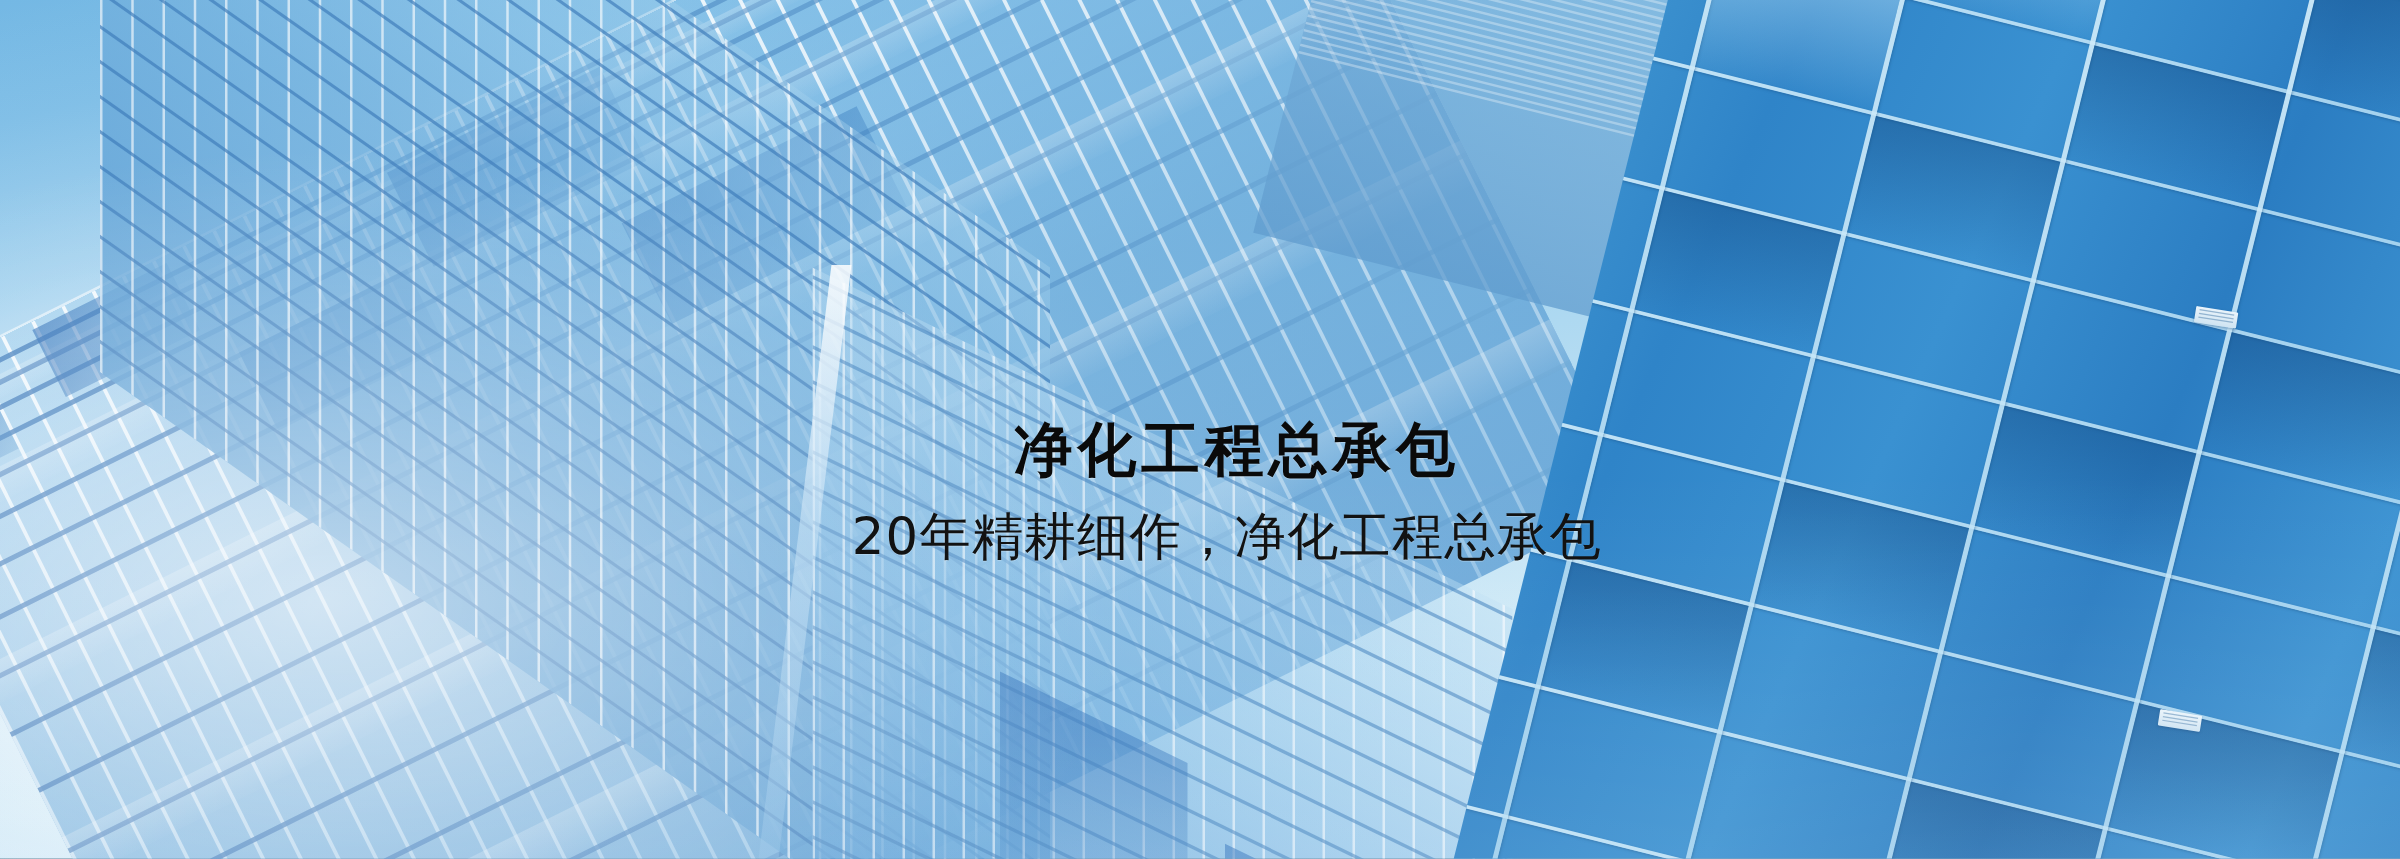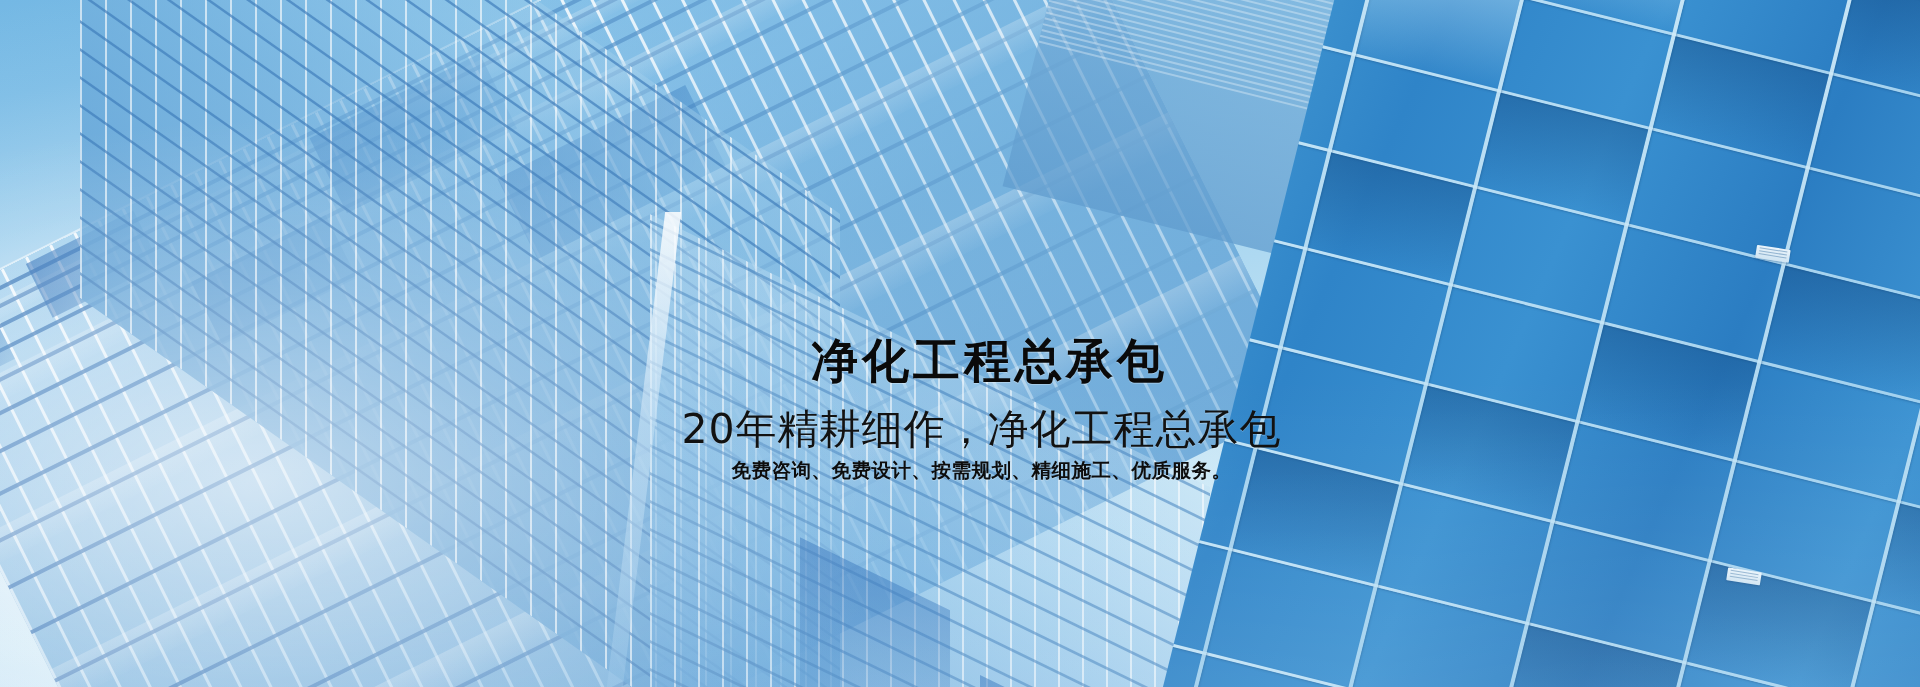--- a/index.html
+++ b/index.html
@@ -499,16 +499,15 @@
         <i></i>
         <i></i>
       </div>
     </div>
 
   <div id="haze" class="layer"></div>
 
   <div id="copy">
     <h1 id="headline">净化工程总承包</h1>
     <p id="subline">20年精耕细作，净化工程总承包</p>
-    <p id="tagline">免费咨询、免费设计、按需规划、精细施工、优质服务。</p>
   </div>
 
 </div>
 
 </body></html>

